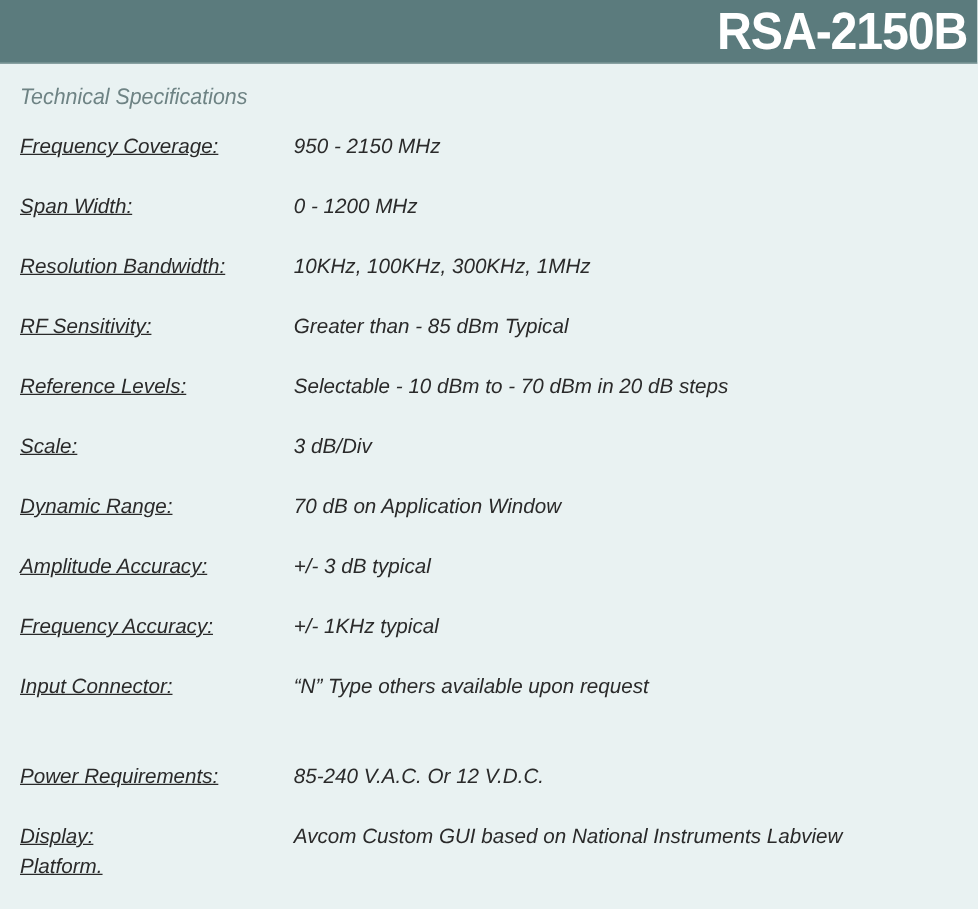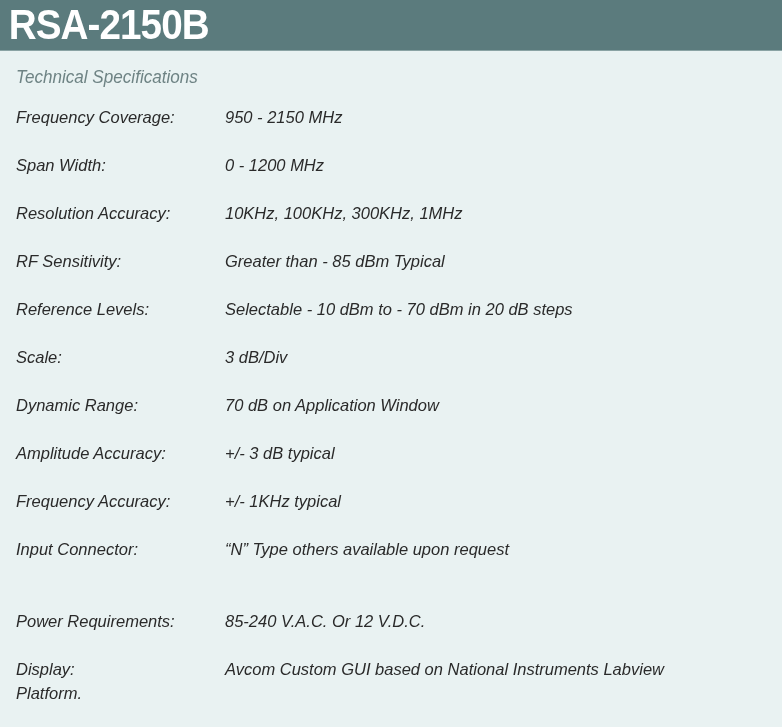--- a/index.html
+++ b/index.html
@@ -13,21 +13,21 @@
       font-family: "Liberation Sans", sans-serif;
       overflow: hidden;
       position: relative;
     }
     .header {
       height: 50px;
       background: #5b7b7d;
       border-bottom: 1px solid #8aa3a4;
       display: flex;
       align-items: center;
-      justify-content: flex-start;
+      justify-content: flex-end;
     }
     .header-title {
       color: #ffffff;
       font-family: "Liberation Sans", sans-serif;
       font-weight: bold;
       font-size: 42px;
       letter-spacing: -1px;
       line-height: 50px;
       transform: scaleX(0.92);
     }
@@ -47,24 +47,25 @@
       width: 782px;
       font-style: italic;
       font-size: 16.5px;
       color: #2a2a2a;
     }
     .spec-label {
       position: absolute;
       left: 16px;
       white-space: nowrap;
       line-height: 24px;
+      text-decoration: underline;
     }
     .spec-value {
       position: absolute;
-      left: 225px;
+      left: 235px;
       white-space: nowrap;
       line-height: 24px;
     }
   </style>
 </head>
 <body>
 
 <div class="header">
   <span class="header-title">RSA-2150B</span>
 </div>
@@ -75,21 +76,21 @@
   <span class="spec-label">Frequency Coverage:</span>
   <span class="spec-value">950 - 2150 MHz</span>
 </div>
 
 <div class="spec-row" style="top:153px;">
   <span class="spec-label">Span Width:</span>
   <span class="spec-value">0 - 1200 MHz</span>
 </div>
 
 <div class="spec-row" style="top:201px;">
-  <span class="spec-label">Resolution Accuracy:</span>
+  <span class="spec-label">Resolution Bandwidth:</span>
   <span class="spec-value">10KHz, 100KHz, 300KHz, 1MHz</span>
 </div>
 
 <div class="spec-row" style="top:249px;">
   <span class="spec-label">RF Sensitivity:</span>
   <span class="spec-value">Greater than - 85 dBm Typical</span>
 </div>
 
 <div class="spec-row" style="top:297px;">
   <span class="spec-label">Reference Levels:</span>

